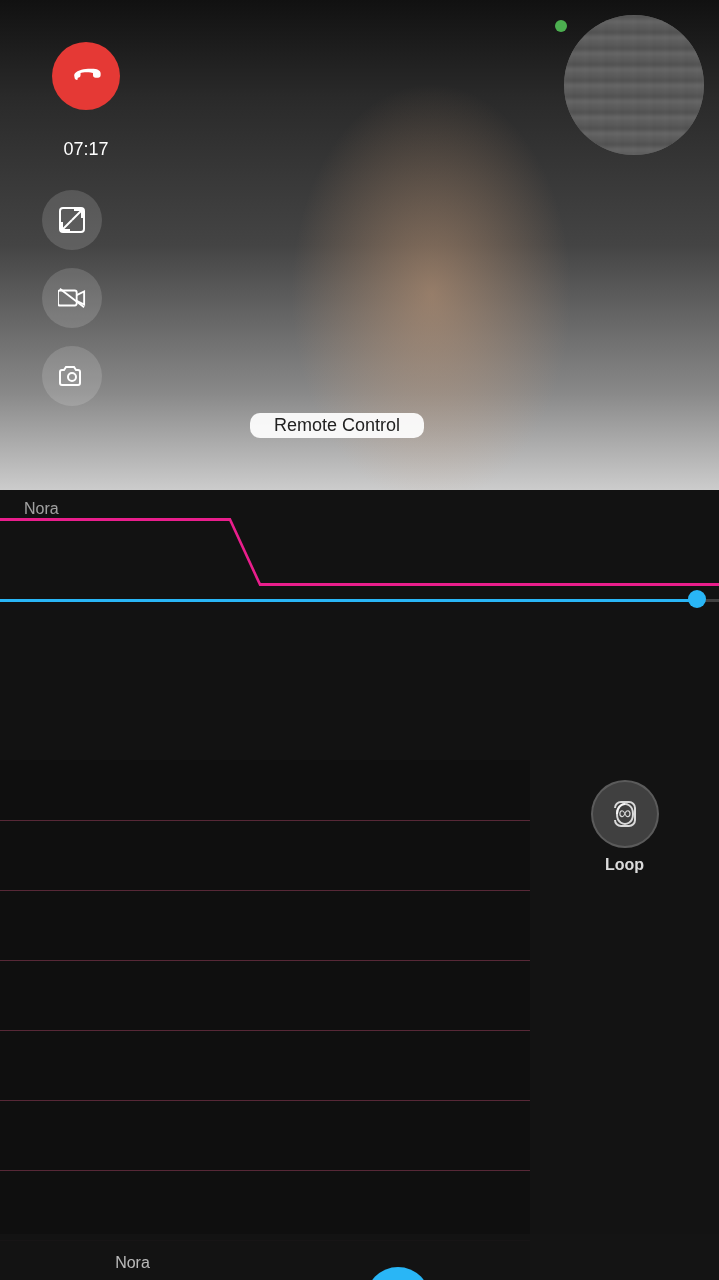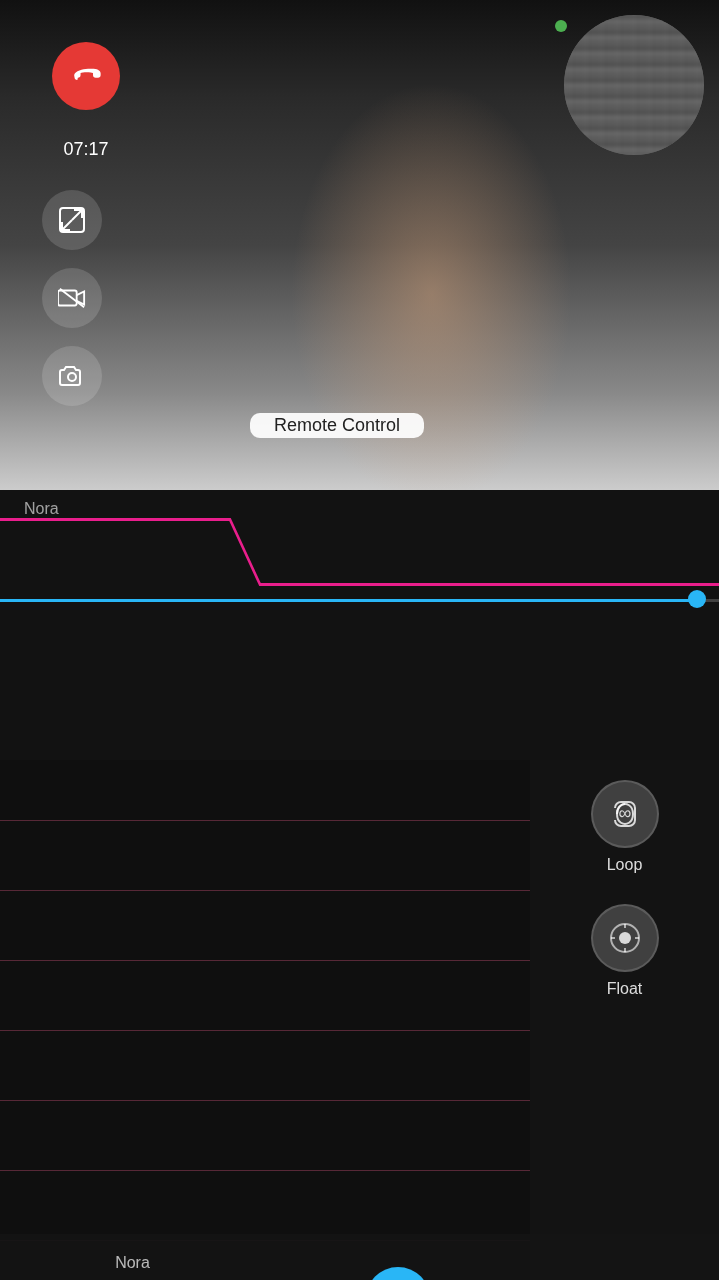--- a/index.html
+++ b/index.html
@@ -244,20 +244,21 @@
       border-radius: 50%;
       background: rgba(70,70,70,0.9);
       border: 2px solid rgba(120,120,120,0.5);
       display: flex;
       align-items: center;
       justify-content: center;
     }
     .mode-label {
       color: rgba(255,255,255,0.85);
       font-size: 16px;
+      font-weight: bold;
     }
 
     
     #bottom-bar {
       position: absolute;
       bottom: 0;
       left: 0;
       width: 719px;
       height: 130px;
       background: rgba(20,20,20,0.95);
@@ -384,33 +385,20 @@
             <path d="M18 8 C18 8 26 8 26 18 C26 28 18 28 18 28 C18 28 10 28 10 18 C10 8 18 8 18 8Z" fill="none" stroke="rgba(255,255,255,0.8)" stroke-width="2"></path>
             <path d="M10 18 C10 12 14 8 18 8" fill="none" stroke="rgba(255,255,255,0.8)" stroke-width="2"></path>
 
             <path d="M10 18 C10 14 13 12 16 12 C19 12 20 15 22 15 C24 15 26 13 26 11 C26 9 24 7 22 7 C20 7 18 9 16 12 C14 15 12 17 10 17" fill="none" stroke="rgba(255,255,255,0)" stroke-width="2"></path>
             <text x="18" y="23" text-anchor="middle" font-size="18" fill="rgba(255,255,255,0.8)" font-family="Arial">∞</text>
           </svg>
         </div>
         <span class="mode-label">Loop</span>
       </div>
 
-      <div class="mode-btn">
-        <div class="mode-icon">
-          <svg width="36" height="36" viewBox="0 0 36 36">
-            <circle cx="18" cy="18" r="14" fill="none" stroke="rgba(255,255,255,0.6)" stroke-width="2"></circle>
-            <circle cx="18" cy="18" r="6" fill="rgba(255,255,255,0.8)"></circle>
-            <line x1="18" y1="4" x2="18" y2="8" stroke="rgba(255,255,255,0.6)" stroke-width="2"></line>
-            <line x1="18" y1="28" x2="18" y2="32" stroke="rgba(255,255,255,0.6)" stroke-width="2"></line>
-            <line x1="4" y1="18" x2="8" y2="18" stroke="rgba(255,255,255,0.6)" stroke-width="2"></line>
-            <line x1="28" y1="18" x2="32" y2="18" stroke="rgba(255,255,255,0.6)" stroke-width="2"></line>
-          </svg>
-        </div>
-        <span class="mode-label">Float</span>
-      </div>
 
     </div>
   </div>
 
   <div id="bottom-bar">
 
     <div class="device-section">
       <span class="device-label">Nora</span>
       <div class="device-btn device-btn-pink">
         <svg width="32" height="20" viewBox="0 0 32 20">

